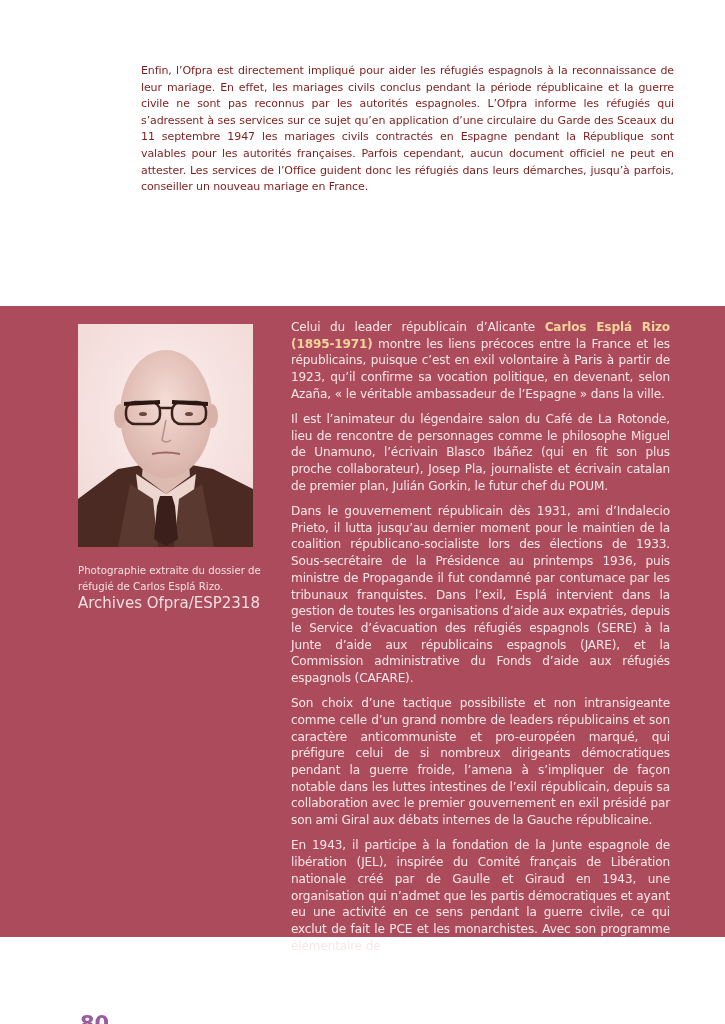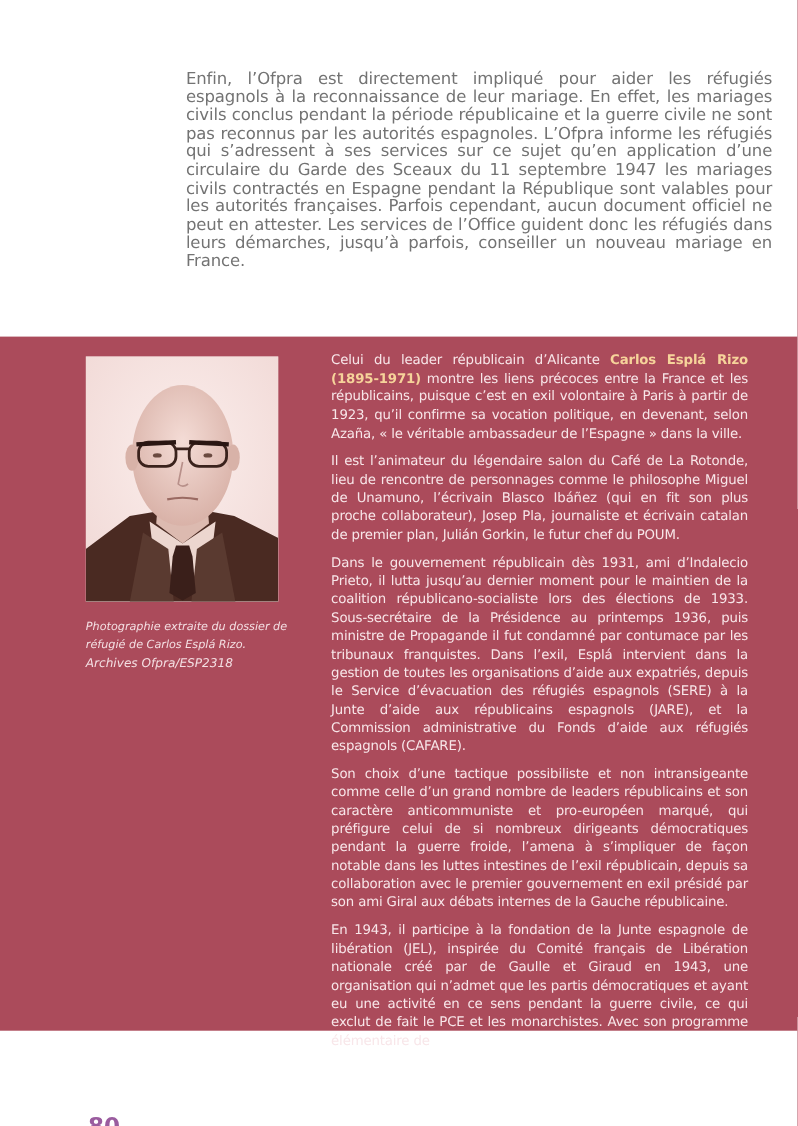--- a/index.html
+++ b/index.html
@@ -3,41 +3,41 @@
 <meta charset="utf-8">
 <style>
   html, body { margin: 0; padding: 0; }
   body {
     width: 725px; height: 1024px; position: relative; overflow: hidden;
     background: #ffffff;
     font-family: "DejaVu Sans", sans-serif;
   }
   .intro {
     position: absolute; left: 141px; top: 63px; width: 533px;
-    color: #737373; font-size: 15px; line-height: 16.6px;
-    text-align: justify; letter-spacing: -0.1px; margin-left: 28px;
+    color: #7f1d1d; font-size: 11px; line-height: 16.6px;
+    text-align: justify; letter-spacing: -0.1px;
   }
   .intro p { margin: 0 0 8px 0; hyphens: auto; }
   .panel {
     position: absolute; left: 0; top: 306px; width: 725px; height: 631px;
     background: #ab4b5b;
   }
   .photo {
     position: absolute; left: 78px; top: 18px; width: 175px; height: 223px;
     background: #f6e4e2; overflow: hidden;
   }
   .photo svg { display: block; }
   .caption {
     position: absolute; left: 78px; top: 257px; width: 190px;
-    color: #f4dfe3; font-style: italic; font-size: 10.2px; line-height: 16.2px;
+    color: #f4dfe3; font-size: 10.2px; line-height: 16.2px;
     font-family: "DejaVu Sans", sans-serif;
   }
-  .caption .small { font-size: 11px; }
+  .caption .small { font-size: 15px; }
   .bio {
-    position: absolute; left: 301px; top: 13px; width: 379px;
+    position: absolute; left: 291px; top: 13px; width: 379px;
     color: #f8e6e9; font-size: 12.1px; line-height: 16.7px;
     text-align: justify; letter-spacing: -0.15px;
   }
   .bio p { margin: 0 0 8.5px 0; }
   .name { color: #f6d39a; font-weight: bold; }
   .page-number {
     position: absolute; left: 80px; top: 1012px;
     color: #9a5c9f; font-size: 21px; font-weight: bold;
     font-family: "DejaVu Sans", sans-serif;
   }

